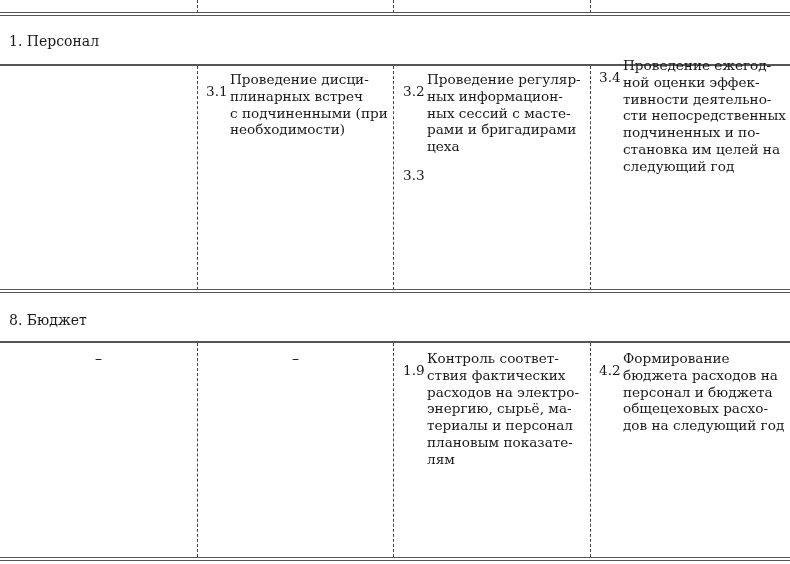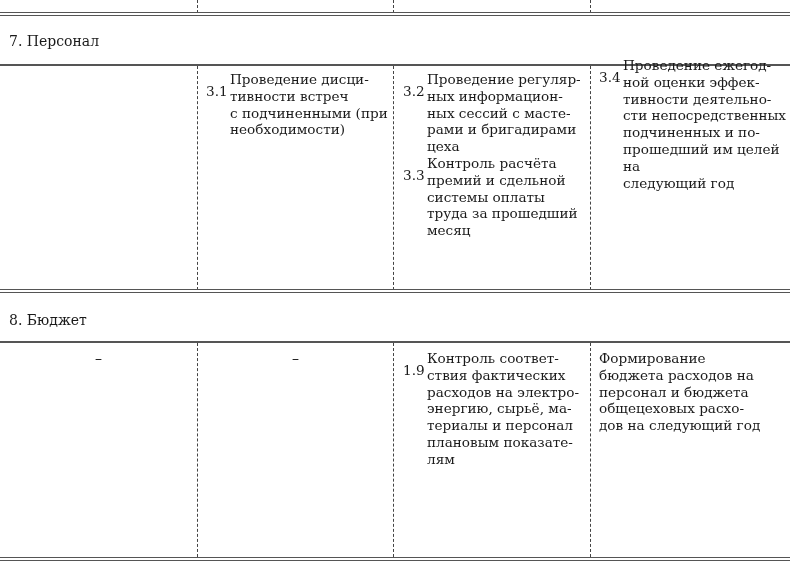--- a/index.html
+++ b/index.html
@@ -17,65 +17,60 @@
   .dash { position:absolute; font-size:14px; }
 </style>
 </head>
 <body>
 
 <div class="vdash" style="left:197px;top:0;height:13px"></div>
 <div class="vdash" style="left:393px;top:0;height:13px"></div>
 <div class="vdash" style="left:590px;top:0;height:13px"></div>
 <div class="dbl" style="top:12px"></div>
 
-<div class="section-title" style="top:32px">7. Персонал</div>
+<div class="section-title" style="top:32px">1. Персонал</div>
 <div class="sgl" style="top:64px"></div>
 
 <div class="vdash" style="left:197px;top:66px;height:224px"></div>
 <div class="vdash" style="left:393px;top:66px;height:224px"></div>
 <div class="vdash" style="left:590px;top:66px;height:224px"></div>
 
 <div class="cell" style="left:206px;top:71px;width:186px">
   <div class="item">
     <span class="num">3.1</span>
     <span class="txt">Проведение дисци-
-тивности встреч
+плинарных встреч
 с подчиненными (при
 необходимости)</span>
   </div>
 </div>
 
 <div class="cell" style="left:403px;top:71px;width:186px">
   <div class="item">
     <span class="num">3.2</span>
     <span class="txt">Проведение регуляр-
 ных информацион-
 ных сессий с масте-
 рами и бригадирами
 цеха</span>
   </div>
   <div class="item">
     <span class="num">3.3</span>
-    <span class="txt">Контроль расчёта
-премий и сдельной
-системы оплаты
-труда за прошедший
-месяц</span>
   </div>
 </div>
 
 <div class="cell" style="left:599px;top:57px;width:190px">
   <div class="item">
     <span class="num">3.4</span>
     <span class="txt">Проведение ежегод-
 ной оценки эффек-
 тивности деятельно-
 сти непосредственных
 подчиненных и по-
-прошедший им целей на
+становка им целей на
 следующий год</span>
   </div>
 </div>
 
 <div class="dbl" style="top:289px"></div>
 
 <div class="section-title" style="top:311px">8. Бюджет</div>
 <div class="sgl" style="top:341px"></div>
 
 <div class="vdash" style="left:197px;top:343px;height:214px"></div>
@@ -93,20 +88,21 @@
 расходов на электро-
 энергию, сырьё, ма-
 териалы и персонал
 плановым показате-
 лям</span>
   </div>
 </div>
 
 <div class="cell" style="left:599px;top:350px;width:190px">
   <div class="item">
+    <span class="num">4.2</span>
     <span class="txt">Формирование
 бюджета расходов на
 персонал и бюджета
 общецеховых расхо-
 дов на следующий год</span>
   </div>
 </div>
 
 <div class="dbl" style="top:557px"></div>
 

